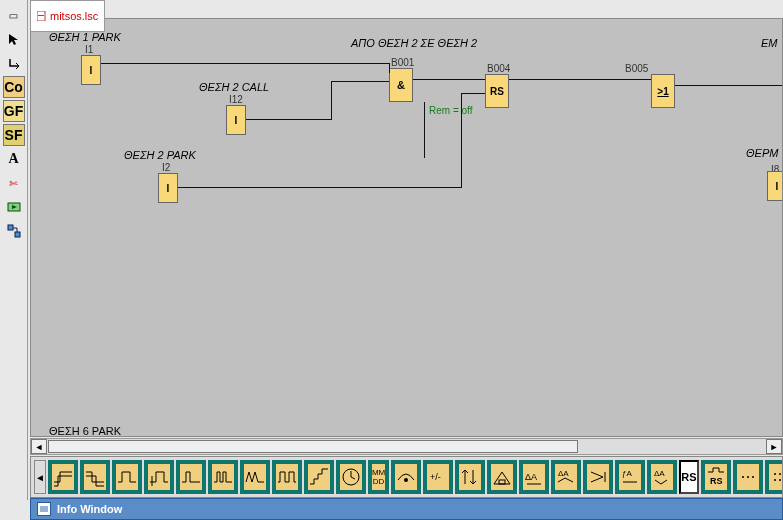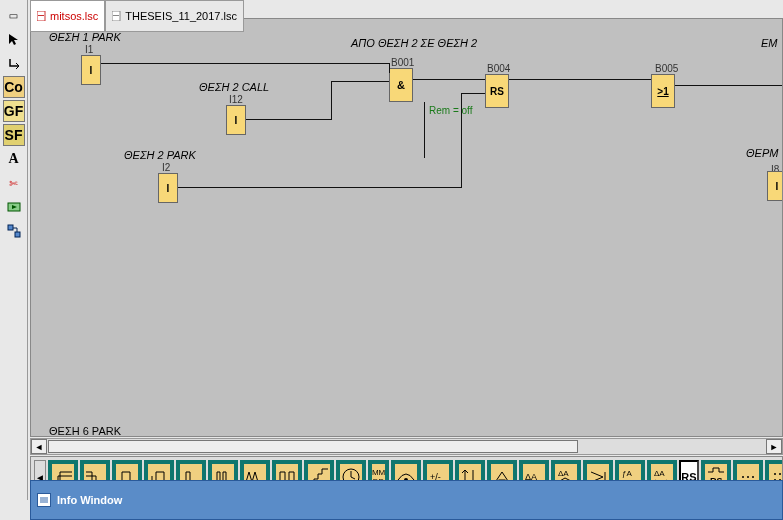--- a/index.html
+++ b/index.html
@@ -40,47 +40,38 @@
   .hsbar-thumb { position: absolute; top: 1px; height: 13px; background: #eee; border: 1px solid #777; }
   .hsbar-btn { position: absolute; top: 0; width: 16px; height: 15px; background: #eee; border: 1px solid #777; display:flex; align-items:center; justify-content:center; font-size:9px; cursor:pointer;}
   
   .bottom-toolbar { position: absolute; bottom: 22px; left: 30px; right: 0; height: 42px; background: #ddd; border: 1px solid #888; display: flex; align-items: center; padding: 3px; gap: 2px; overflow: hidden; }
   .bt-btn { width: 30px; height: 34px; background: #f0d080; border: 4px solid #0f766e; display: flex; align-items: center; justify-content: center; font-size: 9px; cursor: pointer; position: relative; }
   .bt-btn.sel { border: 2px inset #444; background: #fff; }
   .bt-btn svg { pointer-events: none; }
   .bt-more { width: 26px; height: 34px; background: #eee; border: 1px solid #666; display:flex; align-items:center; justify-content:center; font-size: 12px; font-weight: bold; cursor:pointer; }
   .bt-scroll { width: 14px; height: 34px; background: #ddd; border: 1px solid #888; display:flex; align-items:center; justify-content:center; font-size:10px; cursor:pointer; }
   
-  .info-window { position: absolute; bottom: 0; left: 30px; right: 0; height: 40px; background: #5a8cc8; border: 1px solid #2a5a9a; display: flex; align-items: center; padding-left: 6px; gap: 6px; color: #fff; font-weight: bold; }
+  .info-window { position: absolute; bottom: 0; left: 30px; right: 0; height: 22px; background: #5a8cc8; border: 1px solid #2a5a9a; display: flex; align-items: center; padding-left: 6px; gap: 6px; color: #fff; font-weight: bold; }
   .info-icon { width: 14px; height: 14px; background: #fff; border: 1px solid #2a5a9a; display:flex; align-items:center; justify-content:center; }
   
   .bottom-label { position: absolute; font-size: 11px; color: #000; }
 </style>
 </head>
 <body>
 
 <div class="tab-bar">
   <div class="tab active">
     <span class="tab-icon">
       <svg width="10" height="10">
           <rect x="0" y="0" width="8" height="10" fill="#fff" stroke="#c33"></rect>
           <rect x="1" y="4" width="6" height="1" fill="#c33"></rect>
         </svg>
     </span>
     <span class="tab-text">mitsos.lsc</span>
   </div>
-  <div class="tab">
-    <span class="tab-icon">
-      <svg width="10" height="10">
-          <rect x="0" y="0" width="8" height="10" fill="#fff" stroke="#888"></rect>
-          <rect x="1" y="4" width="6" height="1" fill="#888"></rect>
-        </svg>
-    </span>
-    <span class="tab-text">THESEIS_11_2017.lsc</span>
-  </div>
 </div>
 
 <div class="left-toolbar">
   <div class="tool-btn">
       <span>▭</span>
     </div>
   <div class="tool-btn">
       <svg width="14" height="14">
         <path d="M2,2 L2,12 L5,9 L7,13 L9,12 L7,8 L11,8 Z" fill="#000"></path>
       </svg>
@@ -151,21 +142,21 @@
     <div class="block func" style="top:49px; left:358px;">
         <span>&amp;</span>
       </div>
 
     <div class="small-label" style="top:44px; left:456px;">B004</div>
     <div class="block func" style="top:55px; left:454px;">
         <span style="font-size:10px;">RS</span>
       </div>
     <div class="rem-label" style="top:86px; left:398px;">Rem = off</div>
 
-    <div class="small-label" style="top:44px; left:624px;">B005</div>
+    <div class="small-label" style="top:44px; left:594px;">B005</div>
     <div class="block func" style="top:55px; left:620px;">
         <span style="font-size:10px; text-decoration:underline;">&gt;1</span>
       </div>
 
     <div class="small-label" style="top:145px; left:740px;">I8</div>
     <div class="block input" style="top:152px; left:736px;">
         <span class="pin-text">I</span>
       </div>
 
     <div class="wire-h" style="top:44px; left:70px; width:288px;"></div>

